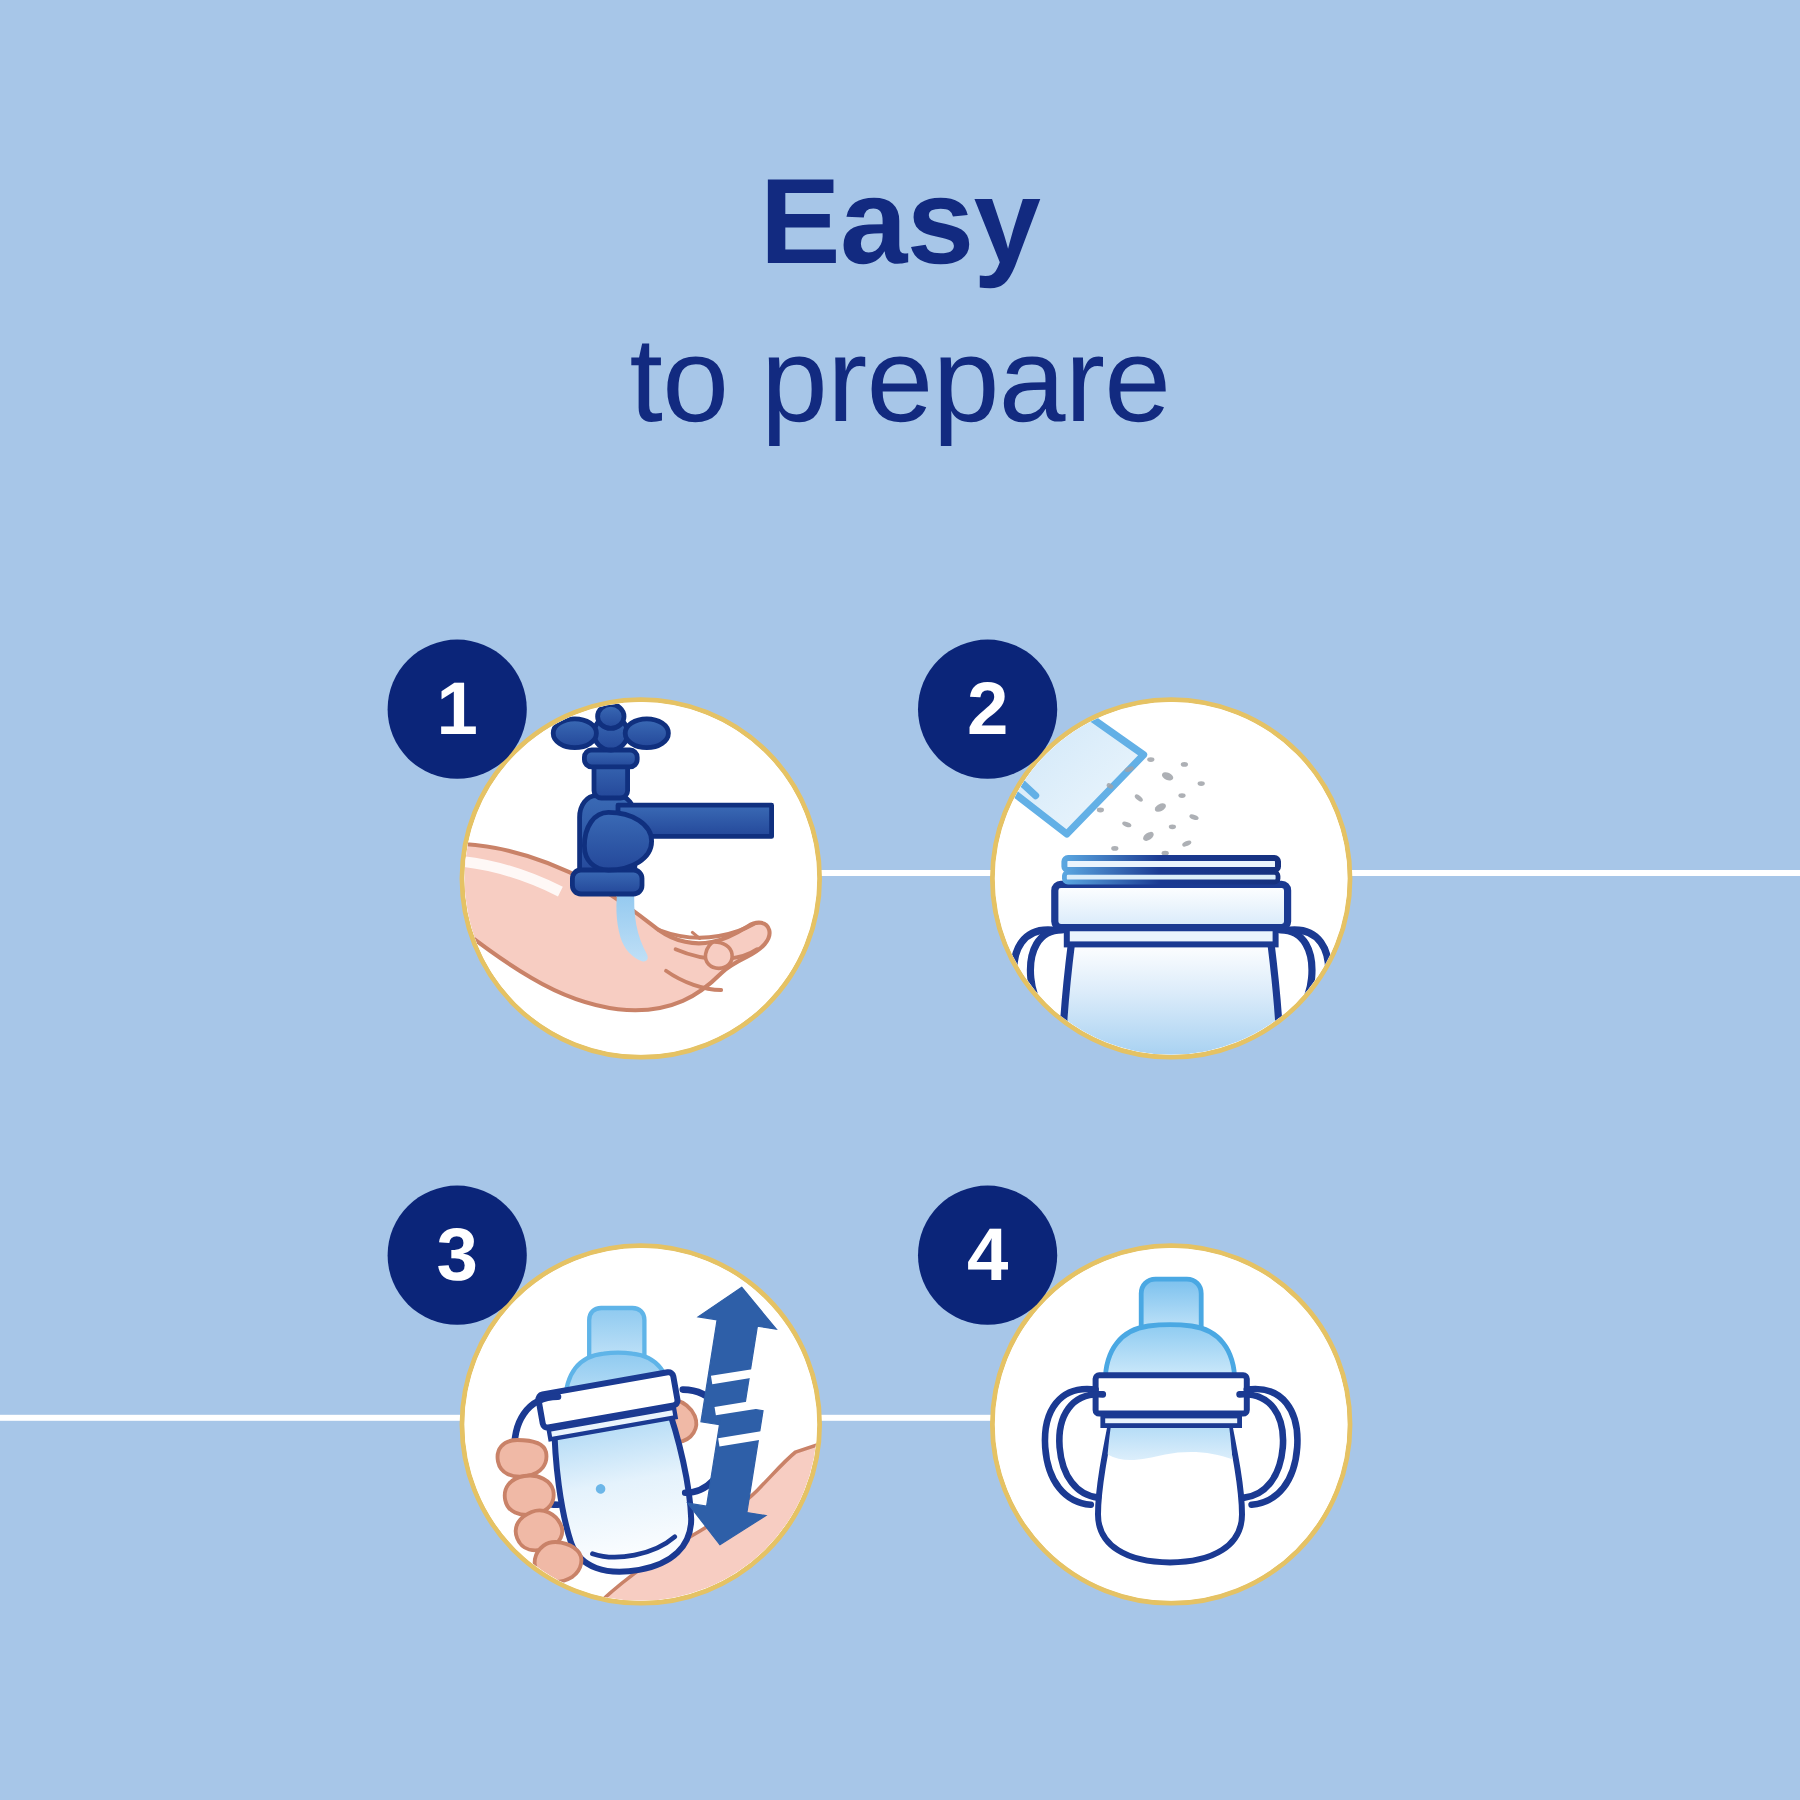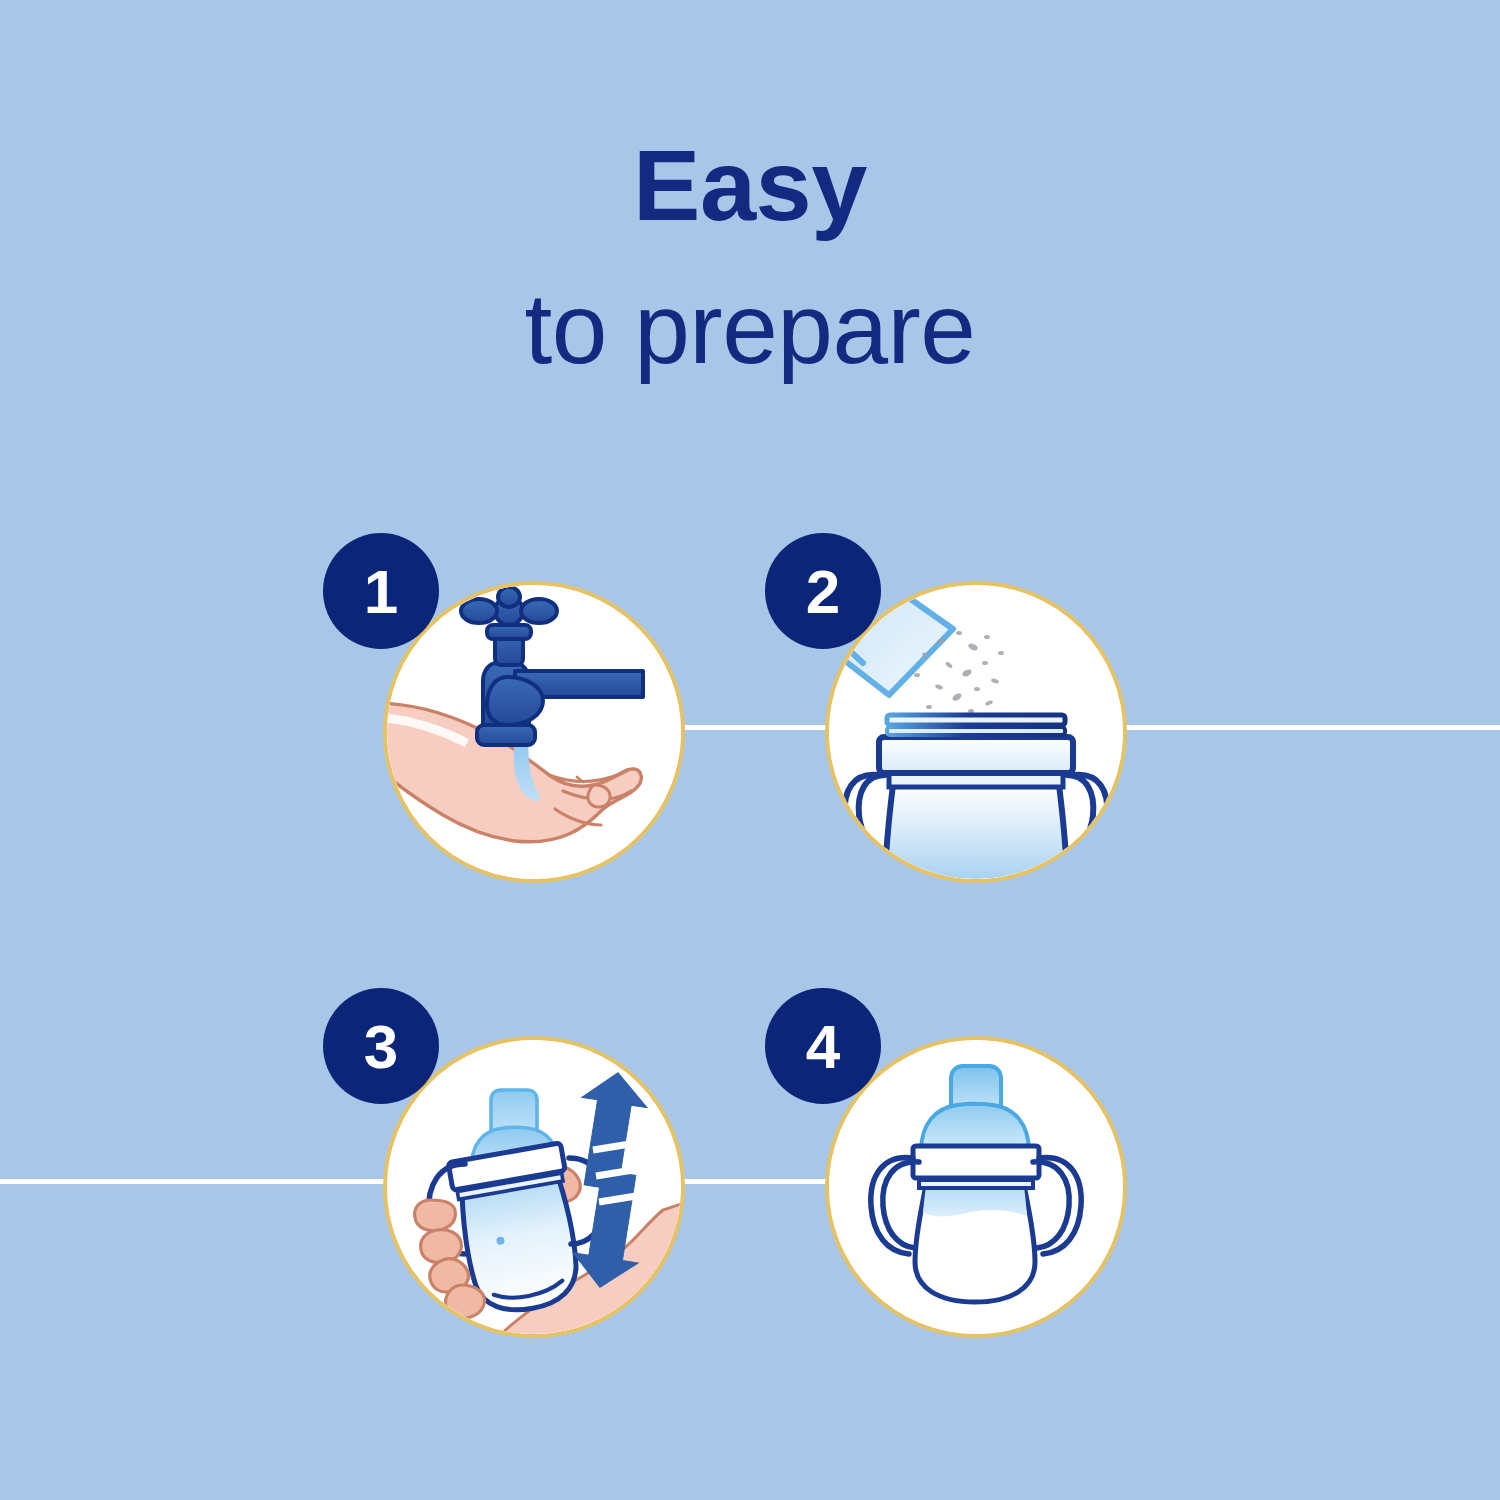--- a/index.html
+++ b/index.html
@@ -39,21 +39,21 @@
     line-height: 1.12;
     letter-spacing: -0.5px;
   }
   .title-line2 {
     display: block;
     color: #122a80;
     font-size: 100px;
     font-weight: 400;
     line-height: 1.18;
     letter-spacing: -0.5px;
-    margin-top: 27px;
+    margin-top: 16px;
   }
 
   
   .rule {
     position: absolute;
     height: 5px;
     background: #ffffff;
   }
   .rule-top {
     left: 662px;

